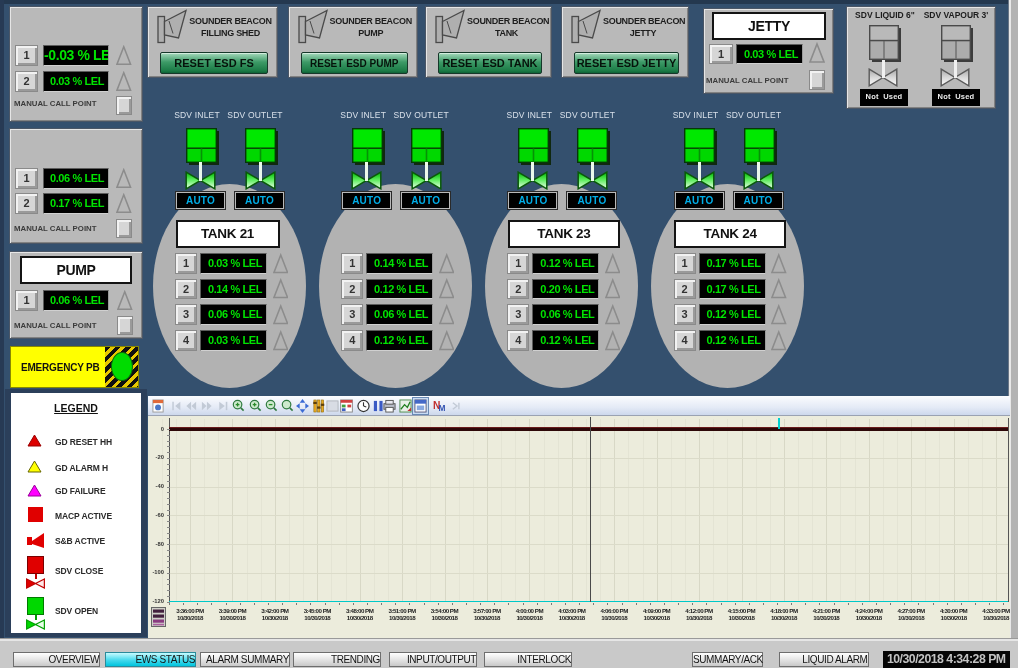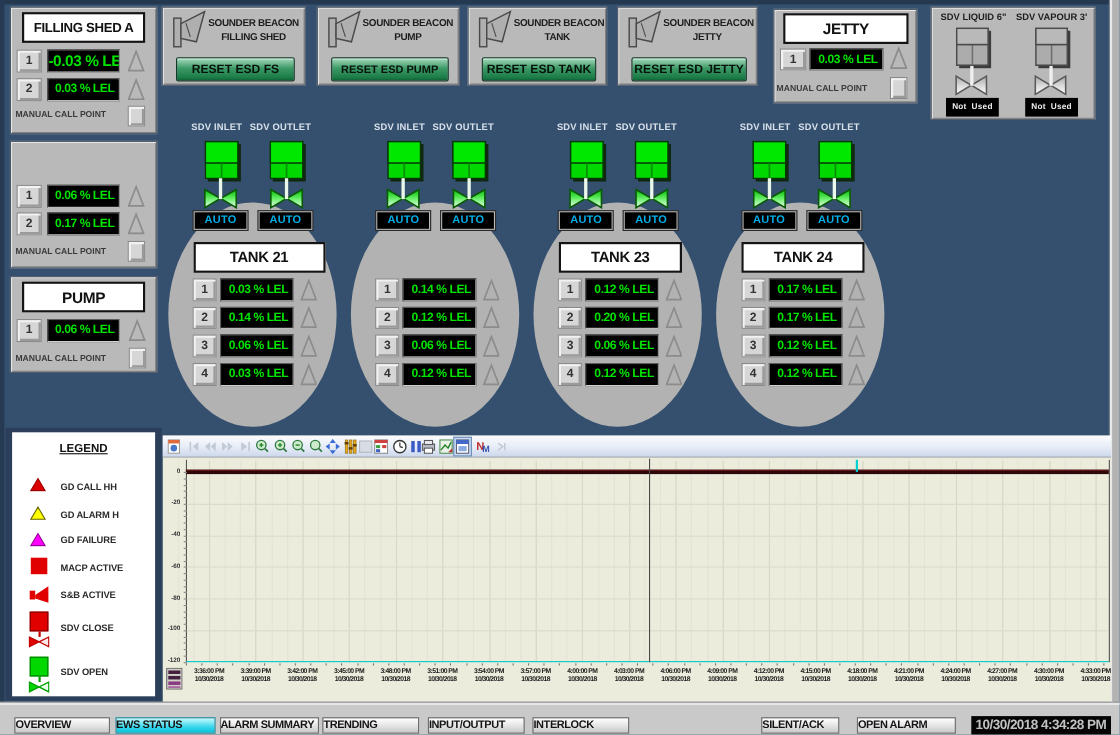--- a/index.html
+++ b/index.html
@@ -3,25 +3,25 @@
 <style>
 *{margin:0;padding:0;box-sizing:border-box}
 body{width:1018px;height:668px;overflow:hidden;font-family:"Liberation Sans",sans-serif}
 #scr{position:relative;width:1018px;height:668px;background:#34506E;overflow:hidden}
 .ab{position:absolute}
 .p{position:absolute;background:#B9B9B9;border:1px solid #4A5666;box-shadow:inset 1px 1px 0 #E6E6E6, inset -1px -1px 0 #828282}
 .tbox{position:absolute;background:#FFF;border:2px solid #141414;text-align:center;font-weight:bold;color:#111;letter-spacing:-0.3px;white-space:nowrap;overflow:hidden}
 .lcd{position:absolute;background:#000;color:#00E400;font-weight:bold;text-align:right;border-top:1px solid #5c5c5c;border-left:1px solid #5c5c5c;border-right:1px solid #9c9c9c;border-bottom:1px solid #d0d0d0;font-size:10px;line-height:19px;padding-right:4px;letter-spacing:-0.4px;white-space:nowrap;overflow:hidden}
 .b3{position:absolute;background:#D6D6D6;border:1px solid #8a8a8a;box-shadow:inset 2px 2px 0 #F2F2F2, inset -2px -2px 0 #9a9a9a;text-align:center;font-weight:bold;color:#333}
 .mcp{position:absolute;color:#3b3b3b;font-weight:bold;font-size:7.8px;letter-spacing:0px;white-space:nowrap}
-.wlbl{position:absolute;color:#D8E0EA;font-weight:bold;font-size:8.5px;text-align:center;letter-spacing:.2px}
+.wlbl{position:absolute;color:#D8E0EA;font-weight:normal;font-size:8.5px;text-align:center;letter-spacing:.2px}
 .auto{position:absolute;background:#000;border:1px solid #b9b9b9;box-shadow:0 0 0 1px #2a2a2a;color:#00AEE8;font-weight:bold;font-size:10px;text-align:center;line-height:15px;letter-spacing:0.2px}
 .rst{position:absolute;background:linear-gradient(#a6dabd,#3d9a67 45%,#1a7a45 90%,#0f6036);border:1px solid #16382a;border-radius:2px;box-shadow:inset 0 1px 0 #d2ecdd;text-align:center;font-weight:bold;color:#06130b}
 .sbt{position:absolute;color:#1d1d1d;font-weight:bold;font-size:9px;text-align:center;line-height:11.5px;letter-spacing:-0.3px;white-space:nowrap}
-.gbtn{position:absolute;background:linear-gradient(#ffffff,#e8e8e8 45%,#c9c9c9);border:1px solid #6e6e6e;text-align:left;font-weight:bold;color:#141414;font-size:10px;line-height:14px;letter-spacing:-0.4px;white-space:nowrap}
+.gbtn{position:absolute;background:linear-gradient(#ffffff,#e8e8e8 45%,#c9c9c9);border:1px solid #6e6e6e;text-align:right;font-weight:normal;color:#141414;font-size:10px;line-height:14px;letter-spacing:-0.4px;white-space:nowrap}
 .leg{position:absolute;font-size:8.5px;color:#2b2b2b;font-weight:bold;letter-spacing:-0.1px}
 .ylab{position:absolute;font-size:5.8px;font-weight:bold;color:#333;text-align:right}
 .xlab{position:absolute;font-size:6.2px;font-weight:bold;color:#222;text-align:center;line-height:7.4px;letter-spacing:-0.5px;white-space:nowrap}
 svg{display:block}
 </style></head><body>
 <div id="scr">
 <svg width="0" height="0" style="position:absolute">
       <defs>
 <linearGradient id="gv" x1="0" y1="0" x2="0" y2="1">
           <stop offset="0" stop-color="#00BE00"></stop>
@@ -36,21 +36,20 @@
 </defs>
     </svg>
 
 <div class="ab" style="left:0;top:0;width:1009px;height:4px;background:#24384F"></div>
 <div class="ab" style="left:0;top:0;width:4px;height:638px;background:#273A54"></div>
 <div class="ab" style="left:1008px;top:0;width:1px;height:638px;background:#6A7686"></div>
 <div class="ab" style="left:1009px;top:0;width:3px;height:638px;background:#E8E8E8"></div>
 <div class="ab" style="left:1011px;top:0;width:7px;height:638px;background:#B3B3B3"></div>
 
 <div class="p" style="left:9px;top:6px;width:134px;height:116px"></div>
-<div class="tbox" style="left:20px;top:11px;width:112px;height:28px;font-size:12px;line-height:25px">FILLING SHED A</div>
 <div class="b3" style="left:15px;top:45px;width:23px;height:21px;font-size:11px;line-height:19px">1</div>
 <div class="lcd" style="left:43px;top:45px;width:66px;height:21px;font-size:14px;line-height:19px">-0.03 % LEL</div>
 <svg class="ab" style="left:116px;top:45px" width="15.5" height="21" viewBox="0 0 16 21">
       <polygon points="8,1.5 15,19.5 1,19.5" fill="none" stroke="#8C8C8C" stroke-width="1.6"></polygon>
     </svg>
 <div class="b3" style="left:15px;top:71px;width:23px;height:21px;font-size:11px;line-height:19px">2</div>
 <div class="lcd" style="left:43px;top:71px;width:66px;height:21px;font-size:11px;line-height:19px">0.03 % LEL</div>
 <svg class="ab" style="left:116px;top:71px" width="15.5" height="21" viewBox="0 0 16 21">
       <polygon points="8,1.5 15,19.5 1,19.5" fill="none" stroke="#8C8C8C" stroke-width="1.6"></polygon>
     </svg>
@@ -71,27 +70,32 @@
 <div class="b3" style="left:116px;top:219px;width:16px;height:19px"></div>
 <div class="p" style="left:9px;top:251px;width:134px;height:88px"></div>
 <div class="tbox" style="left:20px;top:256px;width:112px;height:28px;font-size:14px;line-height:24px">PUMP</div>
 <div class="b3" style="left:15px;top:290px;width:23px;height:21px;font-size:11px;line-height:19px">1</div>
 <div class="lcd" style="left:43px;top:290px;width:66px;height:21px;font-size:11px;line-height:19px">0.06 % LEL</div>
 <svg class="ab" style="left:117px;top:290px" width="15.5" height="21" viewBox="0 0 16 21">
       <polygon points="8,1.5 15,19.5 1,19.5" fill="none" stroke="#8C8C8C" stroke-width="1.6"></polygon>
     </svg>
 <div class="mcp" style="left:14px;top:321px">MANUAL CALL POINT</div>
 <div class="b3" style="left:117px;top:316px;width:16px;height:19px"></div>
+<div class="ab" style="left:10px;top:346px;width:129px;height:42px;background:#FFFF00;border:1px solid #888800">
+<div class="ab" style="right:0;top:0;width:33px;height:40px;background:repeating-linear-gradient(135deg,#101010 0 4px,#E8C800 4px 7.2px)"></div>
+<div class="ab" style="left:100px;top:5px;width:22px;height:29px;background:#00DC00;border-radius:50%;border:1px solid #0a6a0a"></div>
+<div class="ab" style="left:10px;top:15px;font-weight:bold;font-size:10px;color:#111;letter-spacing:-0.2px">EMERGENCY PB</div>
+</div>
 <div class="ab" style="left:5px;top:389px;width:142px;height:248px;background:#2B3F5A"></div>
 <div class="ab" style="left:11px;top:393px;width:130px;height:240px;background:#FFF"></div>
 <div class="ab" style="left:11px;top:402px;width:130px;text-align:center;font-weight:bold;font-size:10.5px;color:#111;text-decoration:underline">LEGEND</div>
 <svg class="ab" style="left:27px;top:434px" width="15" height="13">
       <polygon points="7.5,1 14,12 1,12" fill="#DD0000" stroke="#990000" stroke-width="1"></polygon>
     </svg>
-<div class="leg" style="left:55px;top:437px">GD CALL HH</div>
+<div class="leg" style="left:55px;top:437px">GD RESET HH</div>
 <svg class="ab" style="left:27px;top:460px" width="15" height="13">
       <polygon points="7.5,1 14,12 1,12" fill="#FFFF00" stroke="#666600" stroke-width="1"></polygon>
     </svg>
 <div class="leg" style="left:55px;top:463px">GD ALARM H</div>
 <svg class="ab" style="left:27px;top:484px" width="15" height="13">
       <polygon points="7.5,1 14,12 1,12" fill="#FF00FF" stroke="#990099" stroke-width="1"></polygon>
     </svg>
 <div class="leg" style="left:55px;top:486px">GD FAILURE</div>
 <div class="ab" style="left:28px;top:507px;width:15px;height:15px;background:#E00000"></div>
 <div class="leg" style="left:55px;top:511px">MACP ACTIVE</div>
@@ -204,21 +208,21 @@
       <rect x="0.7" y="0.7" width="29.6" height="19.5" fill="#00E800" stroke="#063906" stroke-width="1.4"></rect>
       <line x1="15.5" y1="20.5" x2="15.5" y2="34" stroke="#069106" stroke-width="1.6"></line>
     </svg>
     <svg class="ab" style="left:244.5px;top:171px" width="31" height="19" viewBox="0 0 31 19">
       <polygon points="1.2,1.2 15.5,9.5 1.2,17.8" fill="url(#gv)" stroke="#0A5A0A" stroke-width="1.5"></polygon>
       <polygon points="29.8,1.2 15.5,9.5 29.8,17.8" fill="url(#gv)" stroke="#0A5A0A" stroke-width="1.5"></polygon>
     </svg>
     <div class="ab" style="left:258.5px;top:162px;width:3px;height:19px;background:#EAF8EA"></div>
 <div class="auto" style="left:176px;top:192px;width:49px;height:17px">AUTO</div>
 <div class="auto" style="left:235px;top:192px;width:49px;height:17px">AUTO</div>
-<div class="tbox" style="left:175.5px;top:220px;width:120px;height:28px;font-size:13.5px;line-height:24px">TANK 21</div>
+<div class="tbox" style="left:175.5px;top:220px;width:104px;height:28px;font-size:13.5px;line-height:24px">TANK 21</div>
 <div class="b3" style="left:175px;top:253.0px;width:22px;height:20.5px;font-size:11px;line-height:18.5px">1</div>
 <div class="lcd" style="left:200px;top:253.0px;width:67px;height:20.5px;font-size:11px;line-height:18.5px">0.03 % LEL</div>
 <svg class="ab" style="left:272.5px;top:252.5px" width="15.5" height="21.5" viewBox="0 0 16 21">
       <polygon points="8,1.5 15,19.5 1,19.5" fill="none" stroke="#8C8C8C" stroke-width="1.6"></polygon>
     </svg>
 <div class="b3" style="left:175px;top:278.7px;width:22px;height:20.5px;font-size:11px;line-height:18.5px">2</div>
 <div class="lcd" style="left:200px;top:278.7px;width:67px;height:20.5px;font-size:11px;line-height:18.5px">0.14 % LEL</div>
 <svg class="ab" style="left:272.5px;top:278.2px" width="15.5" height="21.5" viewBox="0 0 16 21">
       <polygon points="8,1.5 15,19.5 1,19.5" fill="none" stroke="#8C8C8C" stroke-width="1.6"></polygon>
     </svg>
@@ -692,16 +696,16 @@
 <rect x="2" y="12.5" width="11" height="3.2" fill="#8a3a80"></rect>
 <rect x="2" y="16.8" width="11" height="1.6" fill="#aa60a0"></rect>
     </svg>
 <div class="ab" style="left:0;top:638px;width:1018px;height:30px;background:#C9C9C9;border-top:1px solid #9a9a9a"></div>
 <div class="ab" style="left:0;top:639px;width:1018px;height:2px;background:#E6E6E6"></div>
 <div class="gbtn" style="left:13px;top:651.5px;width:87px;height:15.5px">OVERVIEW</div>
 <div class="gbtn" style="left:199.5px;top:651.5px;width:90.5px;height:15.5px">ALARM SUMMARY</div>
 <div class="gbtn" style="left:293px;top:651.5px;width:88px;height:15.5px">TRENDING</div>
 <div class="gbtn" style="left:389px;top:651.5px;width:88px;height:15.5px">INPUT/OUTPUT</div>
 <div class="gbtn" style="left:484px;top:651.5px;width:88px;height:15.5px">INTERLOCK</div>
-<div class="gbtn" style="left:692px;top:651.5px;width:70.5px;height:15.5px">SILENT/ACK</div>
-<div class="gbtn" style="left:779px;top:651.5px;width:89.5px;height:15.5px">OPEN ALARM</div>
+<div class="gbtn" style="left:692px;top:651.5px;width:70.5px;height:15.5px">SUMMARY/ACK</div>
+<div class="gbtn" style="left:779px;top:651.5px;width:89.5px;height:15.5px">LIQUID ALARM</div>
 <div class="gbtn" style="left:104.5px;top:651.5px;width:91.5px;height:15.5px;background:linear-gradient(#C6FBFF,#45D9EC 55%,#00C4DE);border-color:#2a8a9a">EWS STATUS</div>
 <div class="ab" style="left:883px;top:651px;width:126.5px;height:16.5px;background:#050505;color:#C2C2C2;font-weight:bold;font-size:12.3px;text-align:center;line-height:16.5px;letter-spacing:-0.5px">10/30/2018 4:34:28 PM</div>
 </div>
 </body></html>

